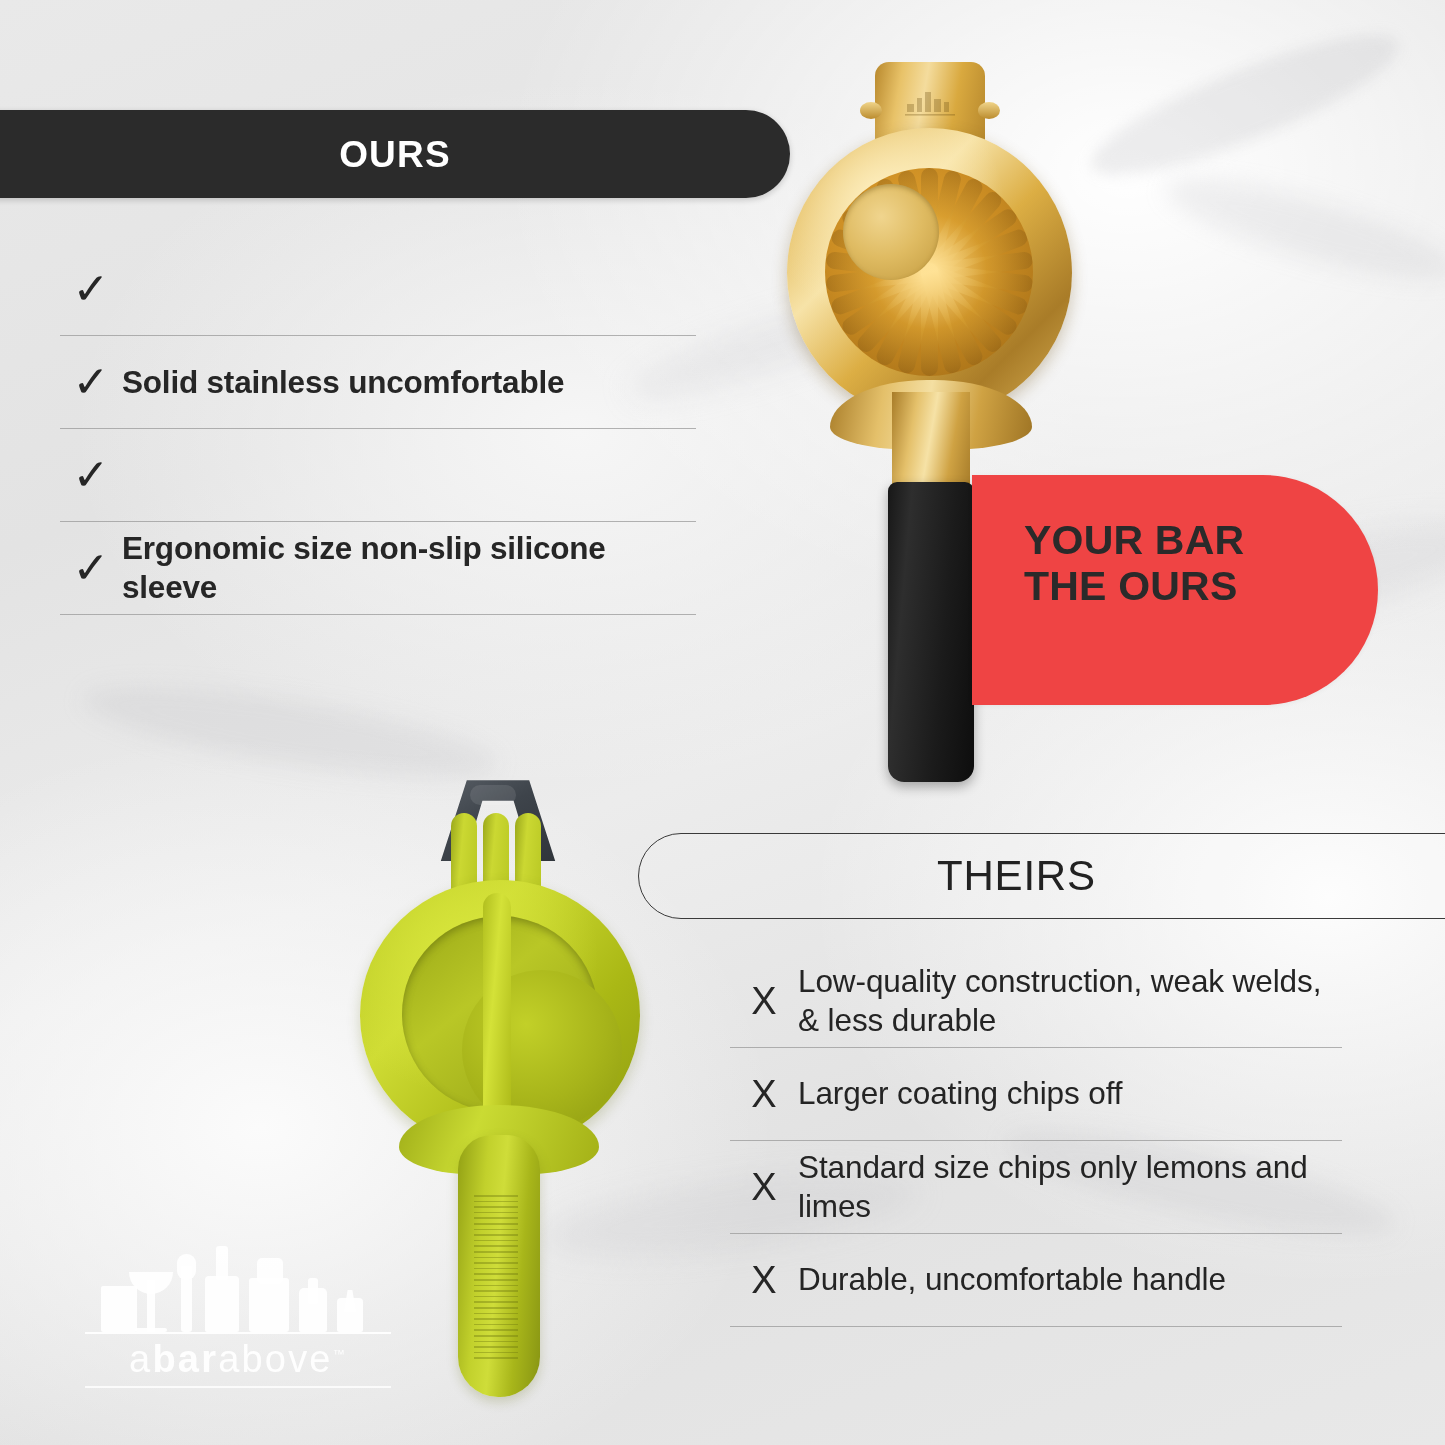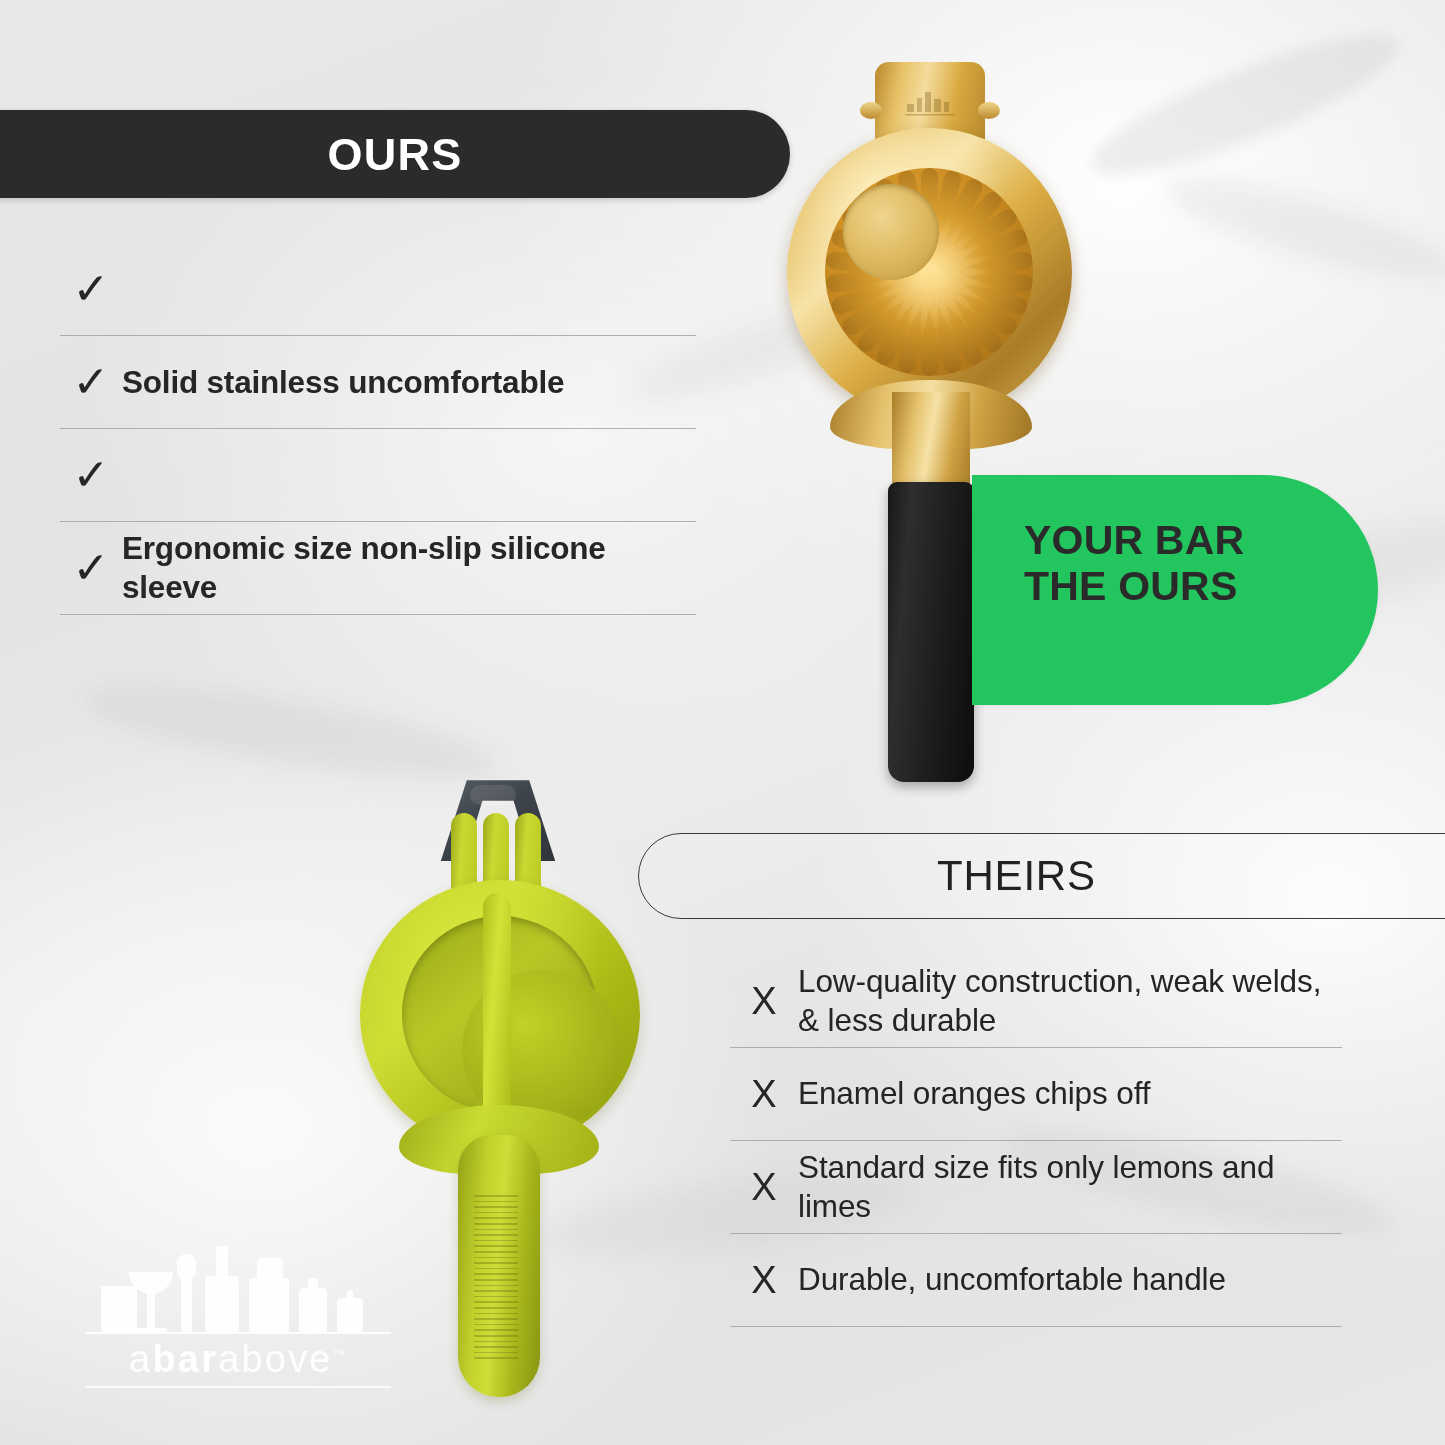--- a/index.html
+++ b/index.html
@@ -50,21 +50,21 @@
     border-radius: 0 44px 44px 0;
     box-shadow: 0 2px 6px rgba(0,0,0,0.18);
     display: flex;
     align-items: center;
     justify-content: center;
     padding-left: 40px;
     box-sizing: border-box;
   }
   .ours-banner .label {
     color: #ffffff;
-    font-size: 45px;
+    font-size: 37px;
     font-weight: bold;
     letter-spacing: 1.2px;
     line-height: 1;
   }
 
   
   .ours-list {
     position: absolute;
     left: 60px;
     top: 243px;
@@ -100,21 +100,21 @@
     width: 100%;
   }
 
   
   .callout {
     position: absolute;
     left: 972px;
     top: 475px;
     width: 406px;
     height: 230px;
-    background: #22c55e;
+    background: #ef4444;
     border-radius: 0 115px 115px 0;
     box-shadow: 0 1px 5px rgba(0,0,0,0.05);
   }
   .callout .lines {
     position: absolute;
     left: 52px;
     top: 42px;
     color: #2a2a2a;
     font-size: 41px;
     font-weight: bold;
@@ -486,27 +486,27 @@
   <div class="theirs-list">
 
     <div class="theirs-row">
       <span class="mark">X</span>
       <span class="text">Low-quality construction, weak welds, &amp; less durable</span>
     </div>
     <div class="rule"></div>
 
     <div class="theirs-row">
       <span class="mark">X</span>
-      <span class="text">Enamel oranges chips off</span>
+      <span class="text">Larger coating chips off</span>
     </div>
     <div class="rule"></div>
 
     <div class="theirs-row">
       <span class="mark">X</span>
-      <span class="text">Standard size fits only lemons and limes</span>
+      <span class="text">Standard size chips only lemons and limes</span>
     </div>
     <div class="rule"></div>
 
     <div class="theirs-row">
       <span class="mark">X</span>
       <span class="text">Durable, uncomfortable handle</span>
     </div>
     <div class="rule"></div>
 
   </div>

